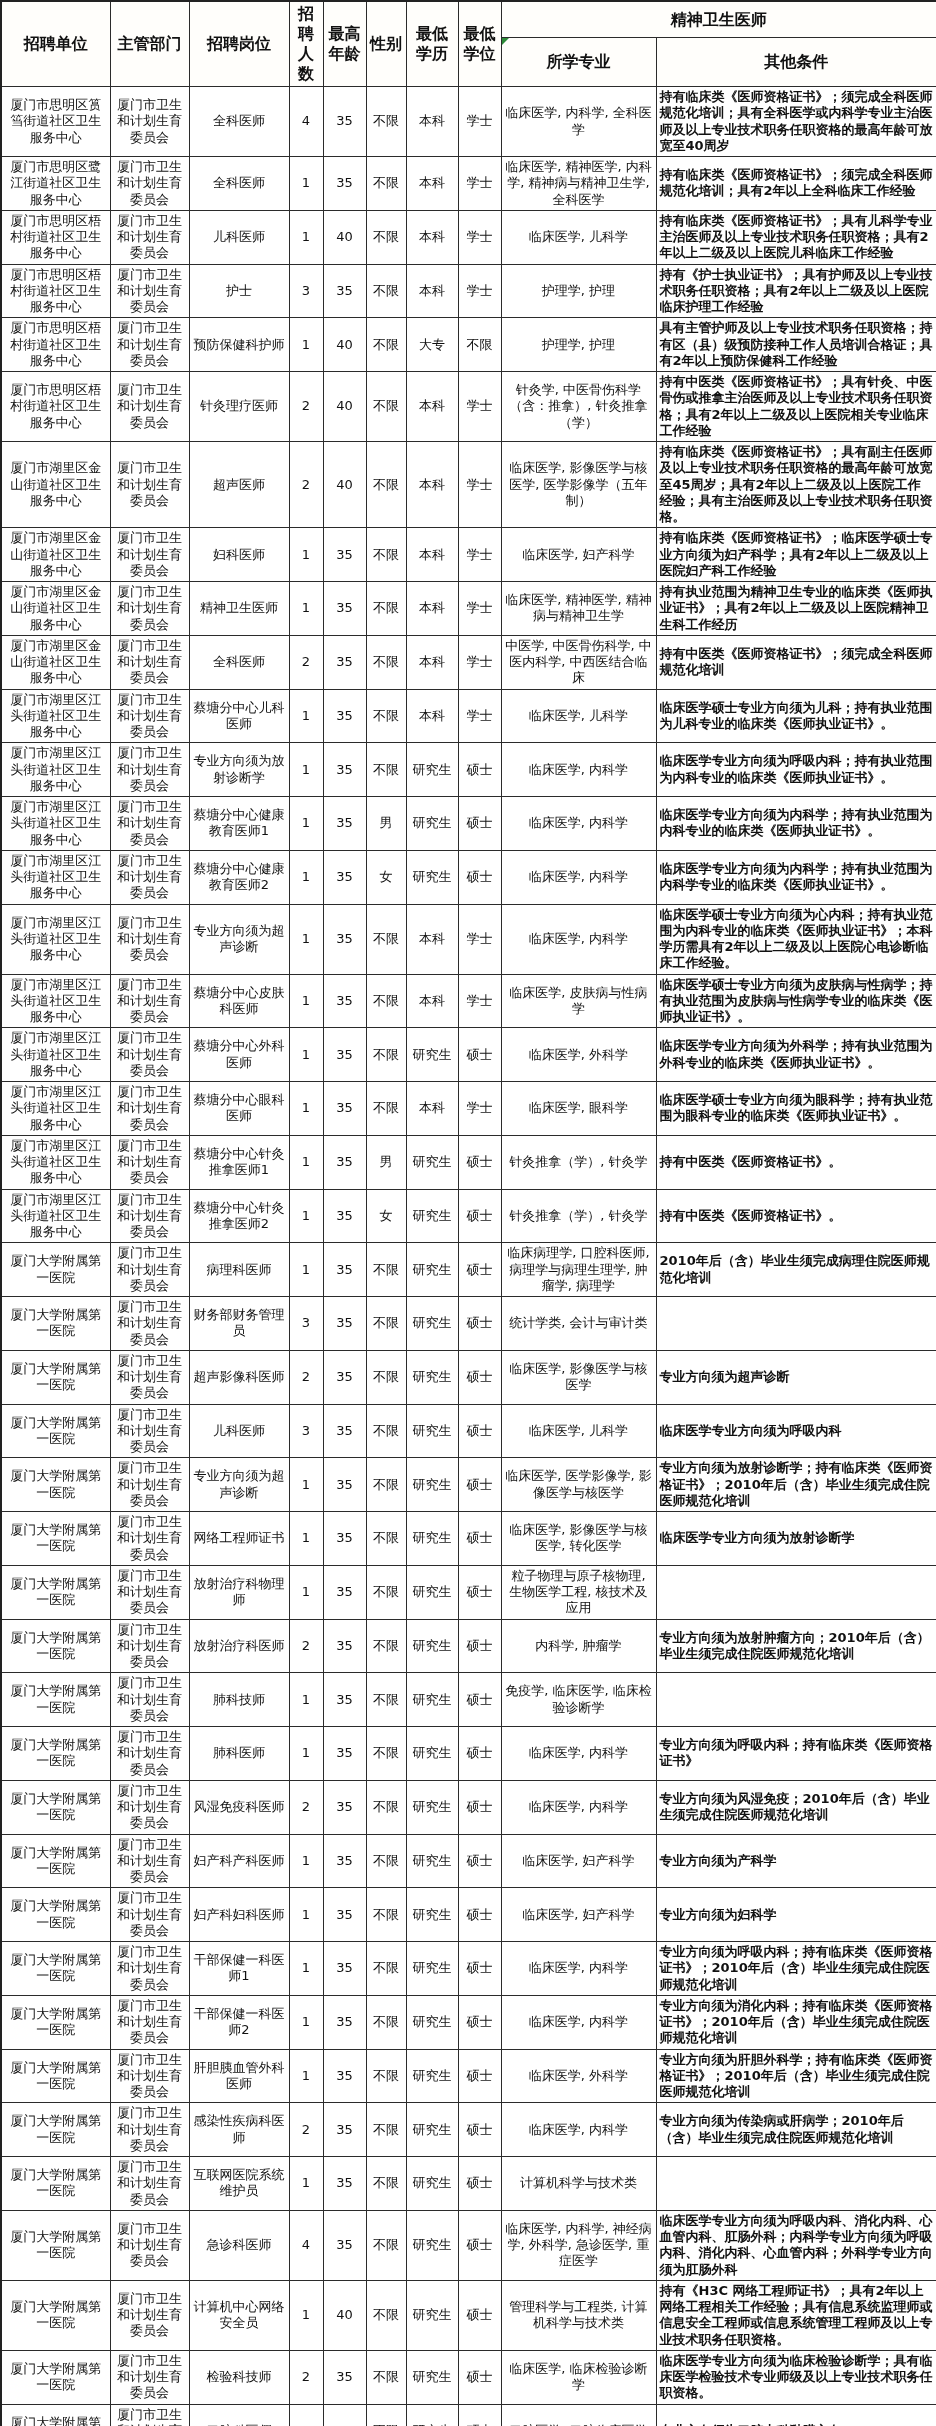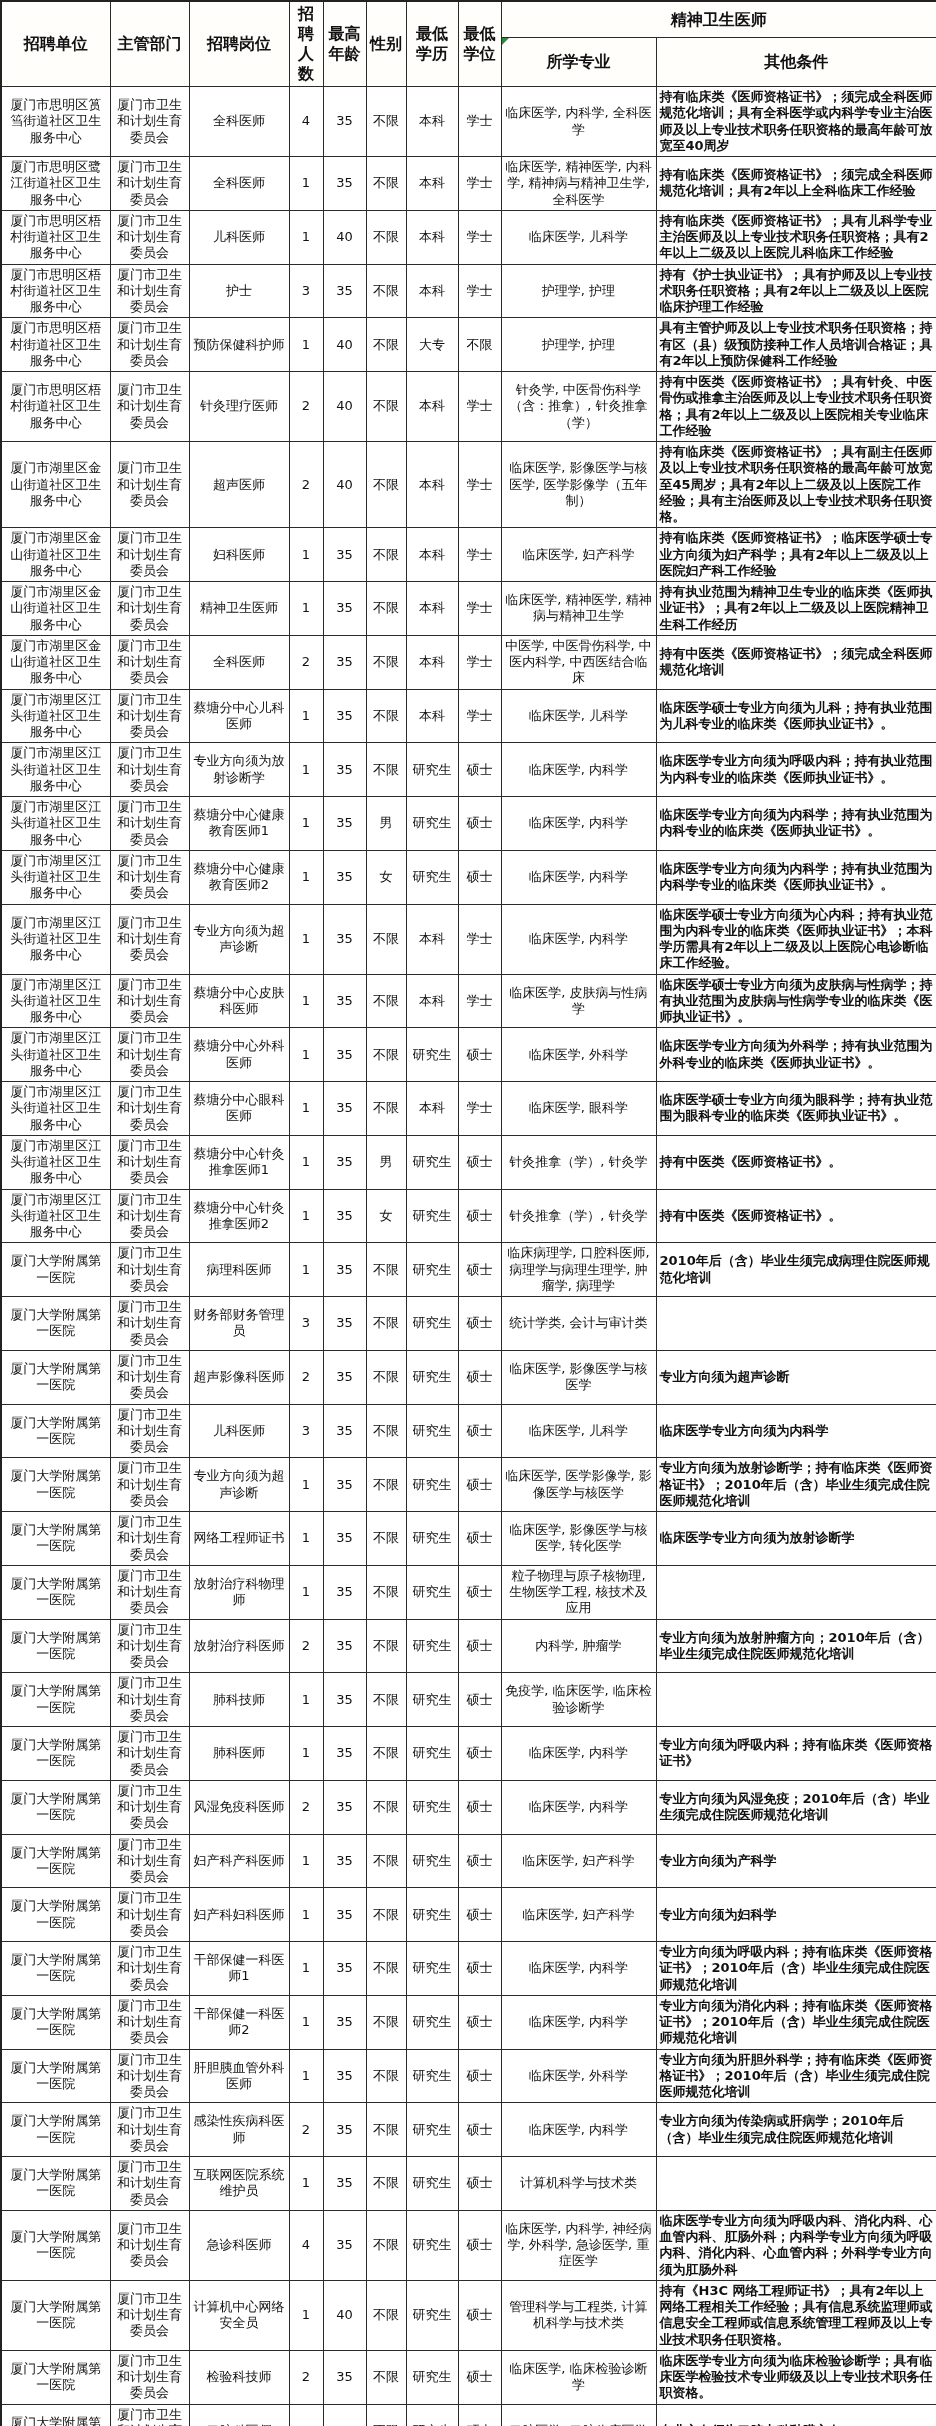--- a/index.html
+++ b/index.html
@@ -334,21 +334,21 @@
         <tr>
     <td class="c-unit">厦门大学附属第一医院</td>
     <td class="c-dept">厦门市卫生和计划生育委员会</td>
     <td class="c-post">儿科医师</td>
     <td class="c-num">3</td>
     <td class="c-age">35</td>
     <td class="c-sex">不限</td>
     <td class="c-edu">研究生</td>
     <td class="c-deg">硕士</td>
     <td class="c-major">临床医学, 儿科学</td>
-    <td class="c-other">临床医学专业方向须为内科学</td>
+    <td class="c-other">临床医学专业方向须为呼吸内科</td>
   </tr>
         <tr>
     <td class="c-unit">厦门大学附属第一医院</td>
     <td class="c-dept">厦门市卫生和计划生育委员会</td>
     <td class="c-post">专业方向须为超声诊断</td>
     <td class="c-num">1</td>
     <td class="c-age">35</td>
     <td class="c-sex">不限</td>
     <td class="c-edu">研究生</td>
     <td class="c-deg">硕士</td>

